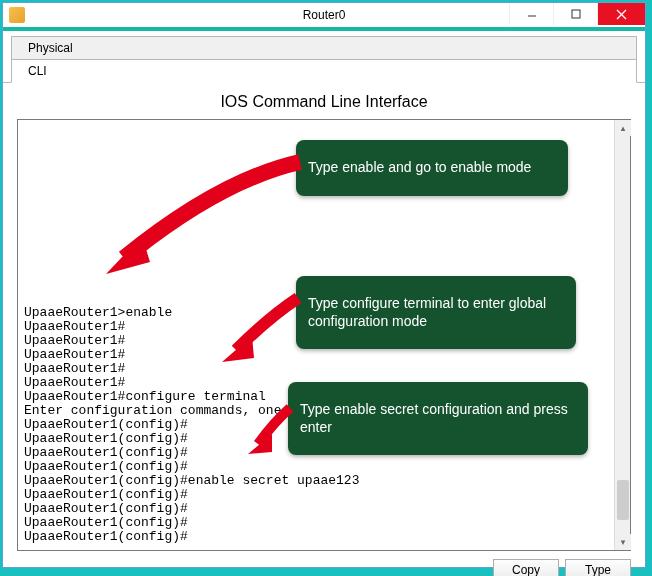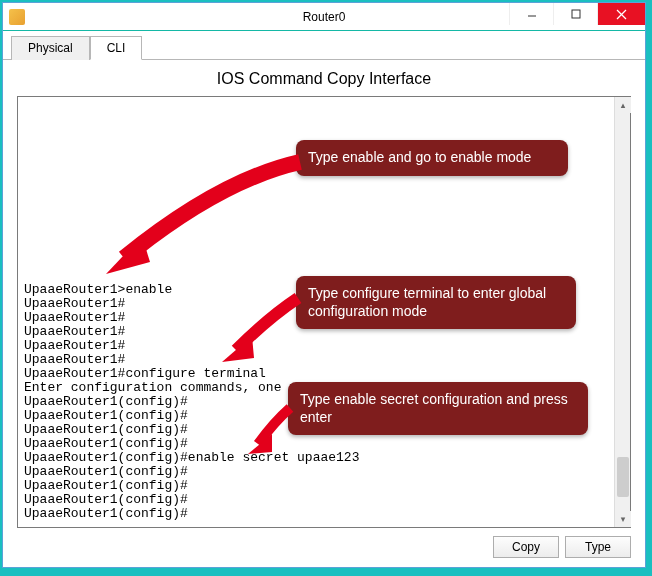--- a/index.html
+++ b/index.html
@@ -19,21 +19,21 @@
     width: 644px;
     height: 566px;
     background: #fff;
     border: 1px solid #5aa2d8;
   }
   .titlebar {
     height: 28px;
     background: #fff;
     display: flex;
     align-items: center;
-    border-bottom: 1px solid #14b8a6;
+    border-bottom: 4px solid #14b8a6;
     position: relative;
   }
   .titlebar .icon {
     width: 16px; height: 16px;
     margin-left: 6px;
     background: linear-gradient(135deg,#f5c14a 0%,#e8a030 100%);
     border-radius: 2px;
   }
   .titlebar .title {
     position: absolute;
@@ -57,20 +57,21 @@
   }
   .winbtn.close { background:#e81123; color:#fff; width:48px;}
   .winbtn.min, .winbtn.max { color:#333; }
   .winbtn svg { display:block; }
   .tabs {
     display:flex;
     padding: 4px 8px 0 8px;
     border-bottom:1px solid #b7b7b7;
     gap:0;
     background:#fff;
+    flex-direction:column;
   }
   .tab {
     padding:4px 16px;
     border:1px solid #b7b7b7;
     border-bottom:none;
     background:#f0f0f0;
     font-size:12px;
     position:relative;
     top:1px;
     cursor:default;
@@ -127,24 +128,24 @@
   .btn {
     width:66px; height:22px;
     border:1px solid #adadad;
     background:linear-gradient(#fdfdfd,#ececec);
     font-size:12px;
     display:flex; align-items:center; justify-content:center;
     cursor:default;
   }
   .callout {
     position:absolute;
-    background:#7f1d1d;
+    background:#14532d;
     color:#fff;
     border-radius:8px;
-    padding:9px 12px;
+    padding:19px 12px;
     font-size:14px;
     font-family:"Segoe UI", sans-serif;
     box-shadow:0 2px 4px rgba(0,0,0,0.3);
     line-height:1.25;
   }
   .arrow {
     position:absolute;
     pointer-events:none;
   }
 </style>
@@ -173,21 +174,21 @@
           </svg>
       </div>
     </div>
   </div>
 
   <div class="tabs">
     <div class="tab">Physical</div>
     <div class="tab active">CLI</div>
   </div>
 
-  <div class="panel-title">IOS Command Copy Interface</div>
+  <div class="panel-title">IOS Command Line Interface</div>
 
   <div class="terminal-wrap">
     <div class="terminal" id="terminal">
 
 
 
 
 
 
 

